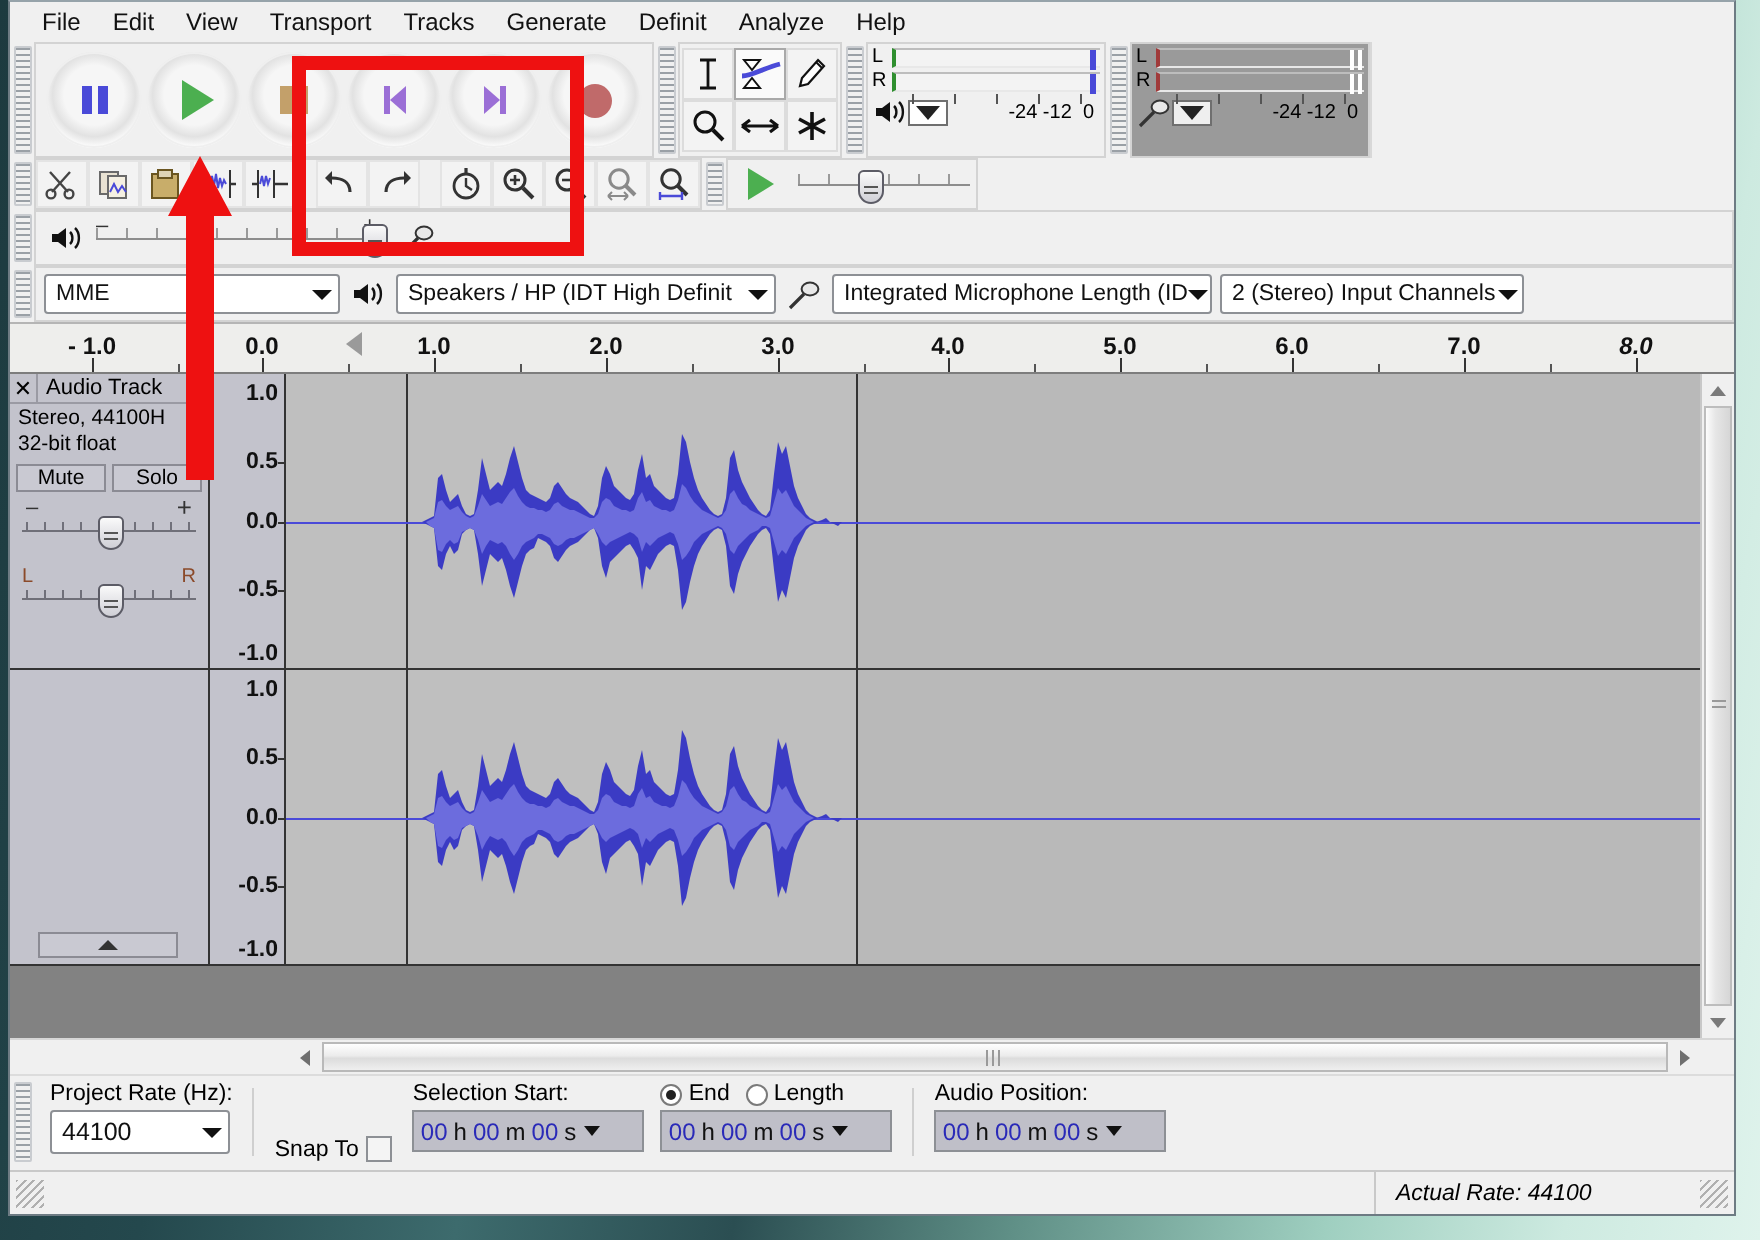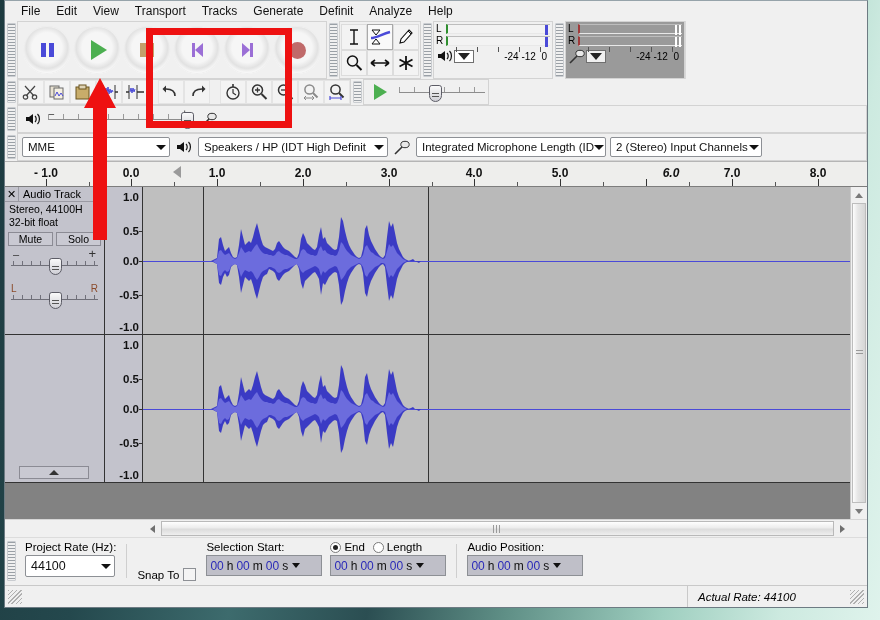--- a/index.html
+++ b/index.html
@@ -577,27 +577,27 @@
         <div class="min" style="left: 341px;"></div>
         <div class="lbl" style="left: 384px;">3.0</div>
         <div class="maj" style="left: 384px;"></div>
         <div class="min" style="left: 427px;"></div>
         <div class="lbl" style="left: 469px;">4.0</div>
         <div class="maj" style="left: 469px;"></div>
         <div class="min" style="left: 512px;"></div>
         <div class="lbl" style="left: 555px;">5.0</div>
         <div class="maj" style="left: 555px;"></div>
         <div class="min" style="left: 598px;"></div>
-        <div class="lbl" style="left: 666px; font-style: italic;">6.0</div>
+        <div class="lbl" style="left: 641px;">6.0</div>
         <div class="maj" style="left: 641px;"></div>
         <div class="min" style="left: 684px;"></div>
         <div class="lbl" style="left: 727px;">7.0</div>
         <div class="maj" style="left: 727px;"></div>
         <div class="min" style="left: 770px;"></div>
-        <div class="lbl" style="left: 813px;">8.0</div>
+        <div class="lbl" style="left: 813px; font-style: italic;">8.0</div>
         <div class="maj" style="left: 813px;"></div>
       </div>
 
     <div id="trackarea">
       <div id="tracks">
 
         <div class="track" style="top:0;height:148px;">
           <div class="tctrl">
             <div class="thead">
               <div class="closex">✕</div>

